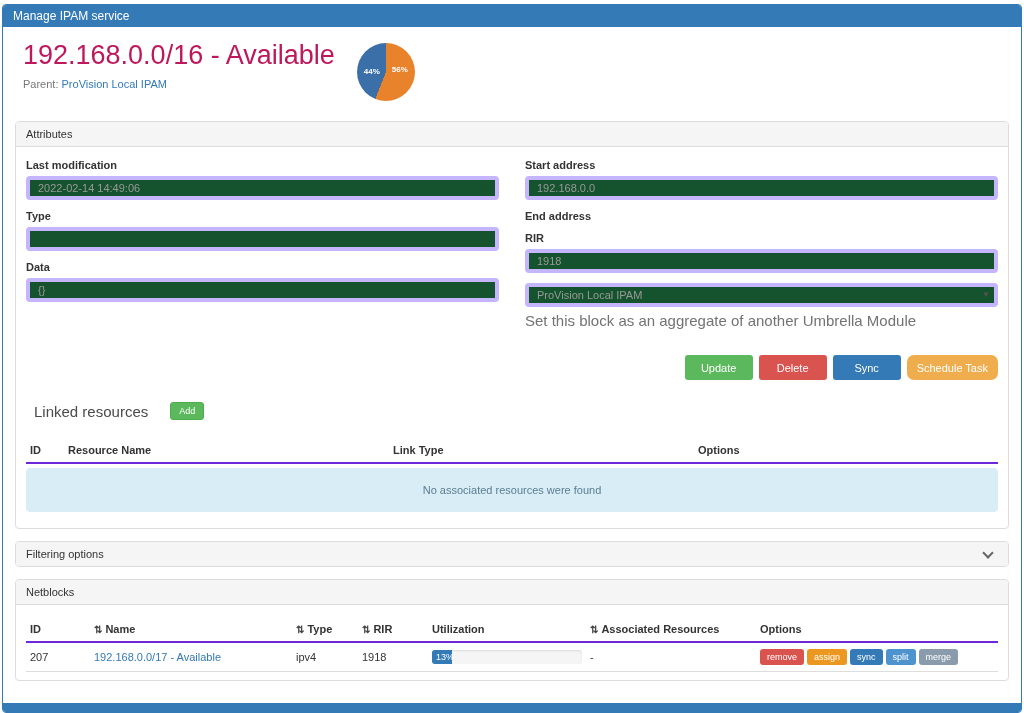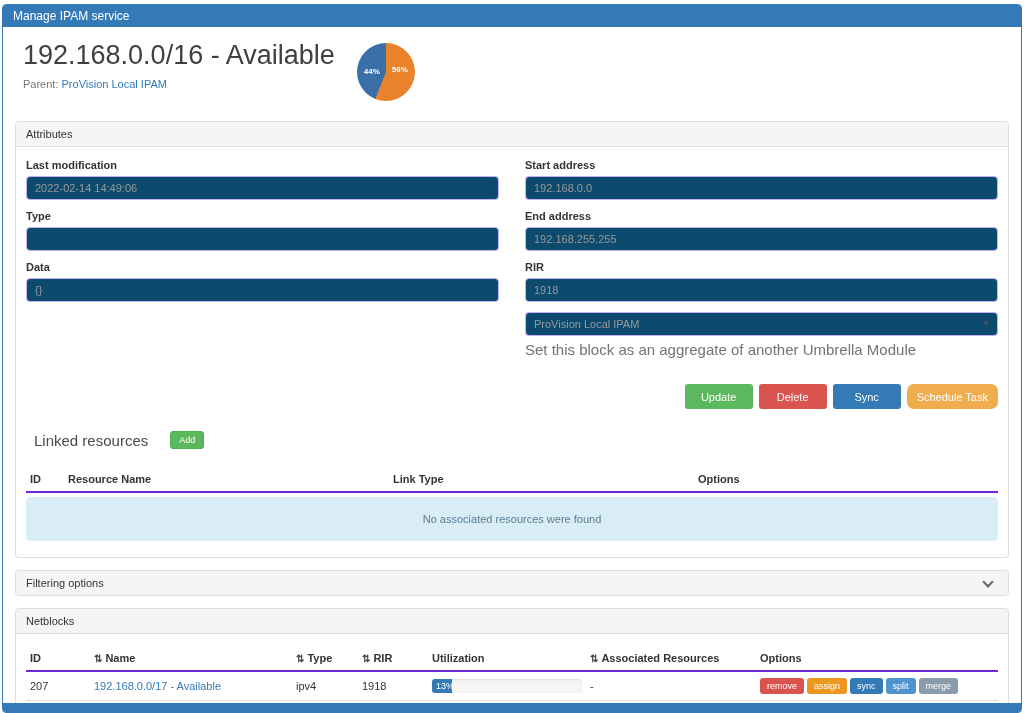--- a/index.html
+++ b/index.html
@@ -7,21 +7,21 @@
   body { font-family: "Liberation Sans", sans-serif; background: #fff; font-size: 11px; color: #333; }
 
   .outer-panel { position: absolute; top: 4px; left: 2px; right: 2px; bottom: 0;
     border: 1px solid #337ab7; border-radius: 4px; display: flex; flex-direction: column; background: #fff; }
   .topbar { background: #337ab7; color: #fff; font-size: 12px; padding: 4px 10px; border-radius: 3px 3px 0 0; flex: 0 0 auto; }
   .content { flex: 1 1 auto; padding: 0 12px; overflow: hidden; }
   .footerbar { background: #337ab7; height: 9px; border-radius: 0 0 3px 3px; flex: 0 0 auto; }
 
   
   .title-row { display: flex; align-items: flex-start; gap: 22px; margin: 14px 8px 20px; }
-  .page-title { font-size: 27px; font-weight: 400; color: #404040; line-height: 1.1; }
+  .page-title { font-size: 27px; font-weight: 400; color: #be185d; line-height: 1.1; }
   .parent-line { font-size: 11px; color: #777; margin-top: 7px; }
   .parent-link { color: #337ab7; text-decoration: none; cursor: pointer; }
   .pie { width: 58px; height: 58px; border-radius: 50%; position: relative; flex: 0 0 auto; margin-top: 2px; }
   .pie-label { position: absolute; color: #fff; font-size: 8px; font-weight: bold; }
   .pie-label-blue { left: 7px; top: 24px; }
   .pie-label-orange { left: 35px; top: 22px; }
 
   
   .panel { border: 1px solid #ddd; border-radius: 4px; margin-bottom: 12px; background: #fff; }
   .panel-heading { background: #f5f5f5; border-bottom: 1px solid #ddd; padding: 6px 10px; font-size: 11px;
@@ -30,22 +30,22 @@
   .panel-body { padding: 12px 10px 8px; }
 
   .chevron { width: 8px; height: 8px; border-right: 2px solid #666; border-bottom: 2px solid #666;
     transform: rotate(45deg); margin: -3px 6px 0 0; }
 
   
   .form-grid { display: flex; gap: 26px; }
   .form-col { flex: 1 1 0; }
   .form-group { margin-bottom: 10px; }
   .form-group .field-label { display: block; font-size: 11px; font-weight: bold; color: #333; margin-bottom: 5px; }
-  .form-control { width: 100%; height: 24px; border: 1px solid #c4b5fd; border-radius: 4px; padding: 0 8px;
-    font-size: 11px; color: #999; font-family: "Liberation Sans", sans-serif; background: #0c4a6e; }
+  .form-control { width: 100%; height: 24px; border: 4px solid #c4b5fd; border-radius: 4px; padding: 0 8px;
+    font-size: 11px; color: #999; font-family: "Liberation Sans", sans-serif; background: #14532d; }
   .select-wrap { position: relative; }
   select.form-control { appearance: none; -webkit-appearance: none; padding-right: 20px; }
   .select-caret { position: absolute; right: 8px; top: 7px; font-size: 8px; color: #555; pointer-events: none; }
   .help-text { font-size: 15px; color: #737373; margin-top: 5px; }
 
   
   .btn-row { display: flex; justify-content: flex-end; gap: 6px; margin: 16px 0 6px; }
   .btn { border: none; border-radius: 3px; color: #fff; font-size: 11px; height: 25px; min-width: 68px;
     padding: 0 10px; cursor: pointer; font-family: "Liberation Sans", sans-serif; }
   .btn-update { background: #5cb85c; }
@@ -130,21 +130,20 @@
               <input class="form-control" type="text" value="{}" style="">
             </div>
           </div>
           <div class="form-col">
             <div class="form-group">
               <span class="field-label">Start address</span>
               <input class="form-control" type="text" value="192.168.0.0" style="">
             </div>
             <div class="form-group">
               <span class="field-label">End address</span>
-              <input class="form-control" type="text" value="192.168.255.255" style="">
             </div>
             <div class="form-group">
               <span class="field-label">RIR</span>
               <input class="form-control" type="text" value="1918" style="">
             </div>
             <div class="form-group">
               <div class="select-wrap">
                 <select class="form-control">
                   <option>ProVision Local IPAM</option>
                 </select>

